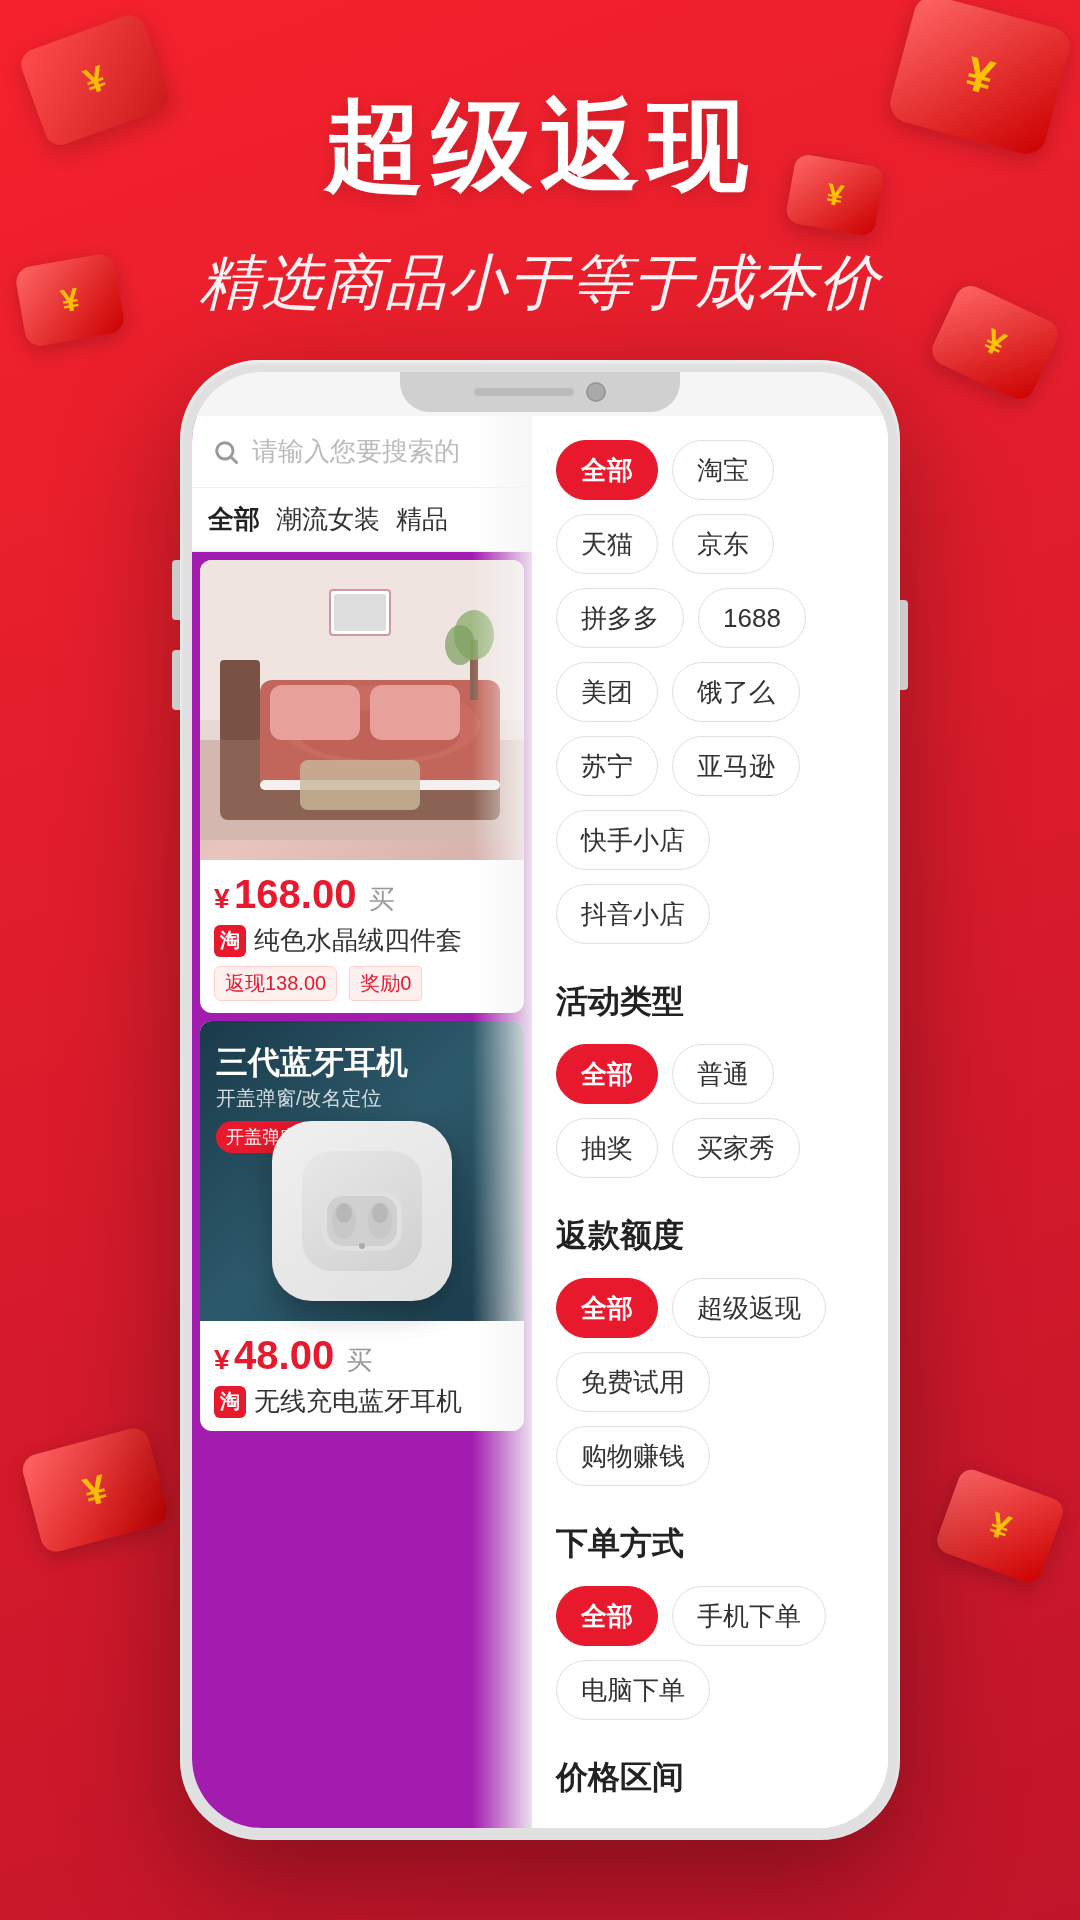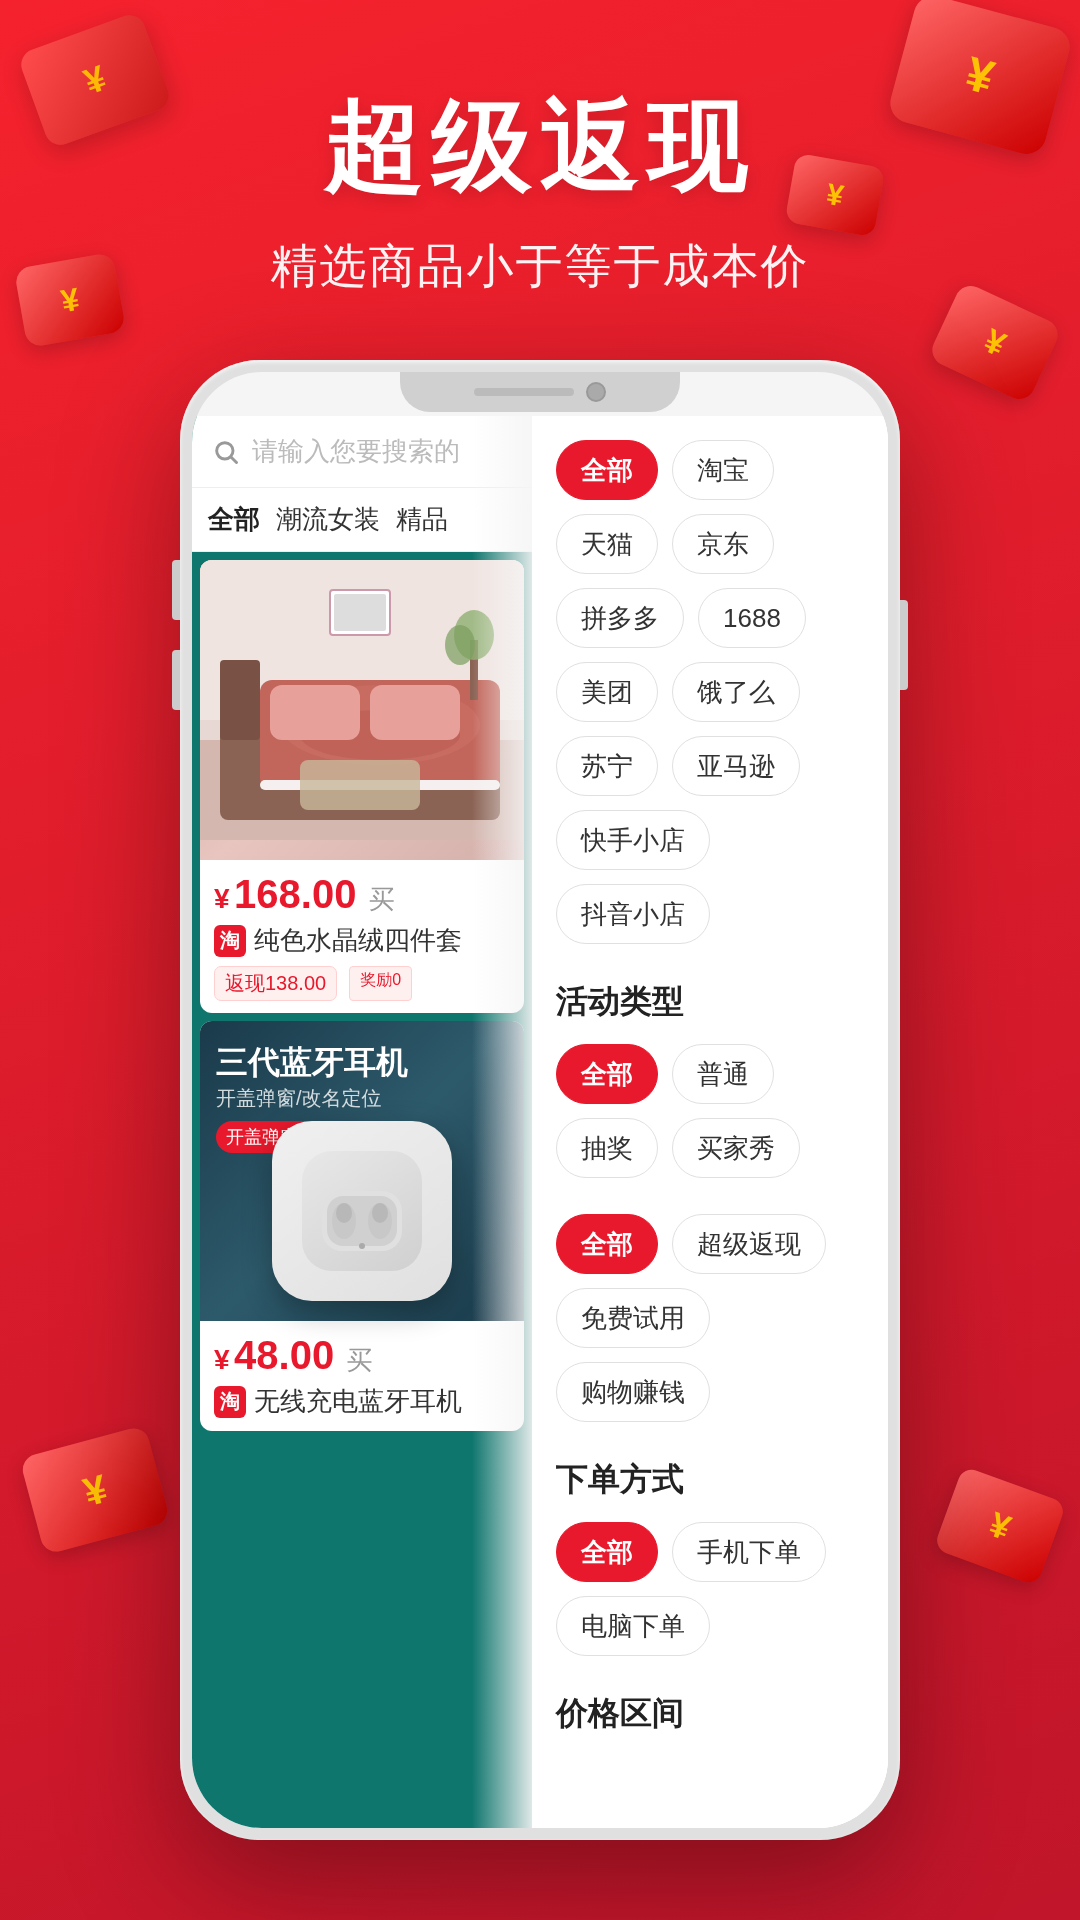--- a/index.html
+++ b/index.html
@@ -37,26 +37,27 @@
     }
     .hero-title-main {
       font-size: 100px;
       font-weight: 800;
       color: #fff;
       letter-spacing: 8px;
       text-shadow: 0 4px 16px rgba(0,0,0,0.15);
       display: block;
     }
     .hero-title-sub {
-      font-size: 47px;
+      font-size: 60px;
       font-weight: 500;
       color: rgba(255,255,255,0.95);
-      margin-top: 20px;
+      margin-top: 28px;
       display: block;
       letter-spacing: 2px;
+      font-style: italic;
     }
 
     
     .phone-wrap {
       position: absolute;
       top: 360px;
       left: 50%;
       transform: translateX(-50%);
       width: 720px;
       height: 1480px;
@@ -146,21 +147,21 @@
       top: 44px;
       left: 0; right: 0; bottom: 0;
       background: #fff;
       display: flex;
       flex-direction: row;
     }
 
     
     .left-panel {
       width: 340px;
-      background: #0f766e;
+      background: #a21caf;
       flex-shrink: 0;
       overflow: hidden;
       position: relative;
     }
 
     .search-bar {
       height: 72px;
       background: #fff;
       display: flex;
       align-items: center;
@@ -355,21 +356,21 @@
       background: #fff0f0;
       color: #e8192c;
       font-size: 20px;
       padding: 3px 10px;
       border-radius: 7px;
       border: 1px solid #ffd0d0;
     }
     .reward-tag {
       background: #fff0f0;
       color: #e8192c;
-      font-size: 16px;
+      font-size: 20px;
       padding: 3px 10px;
       border-radius: 4px;
       border: 1px solid #ffd0d0;
       text-align: center;
     }
 
     
     .right-panel {
       flex: 1;
       background: #fff;
@@ -652,20 +653,21 @@
             <div class="filter-section-title">活动类型</div>
             <div class="filter-tags">
               <div class="filter-tag active">全部</div>
               <div class="filter-tag">普通</div>
               <div class="filter-tag">抽奖</div>
               <div class="filter-tag">买家秀</div>
             </div>
           </div>
 
           <div class="filter-section">
+            <div class="filter-section-title">返款额度</div>
             <div class="filter-tags">
               <div class="filter-tag active">全部</div>
               <div class="filter-tag">超级返现</div>
               <div class="filter-tag">免费试用</div>
               <div class="filter-tag">购物赚钱</div>
             </div>
           </div>
 
           <div class="filter-section">
             <div class="filter-section-title">下单方式</div>

